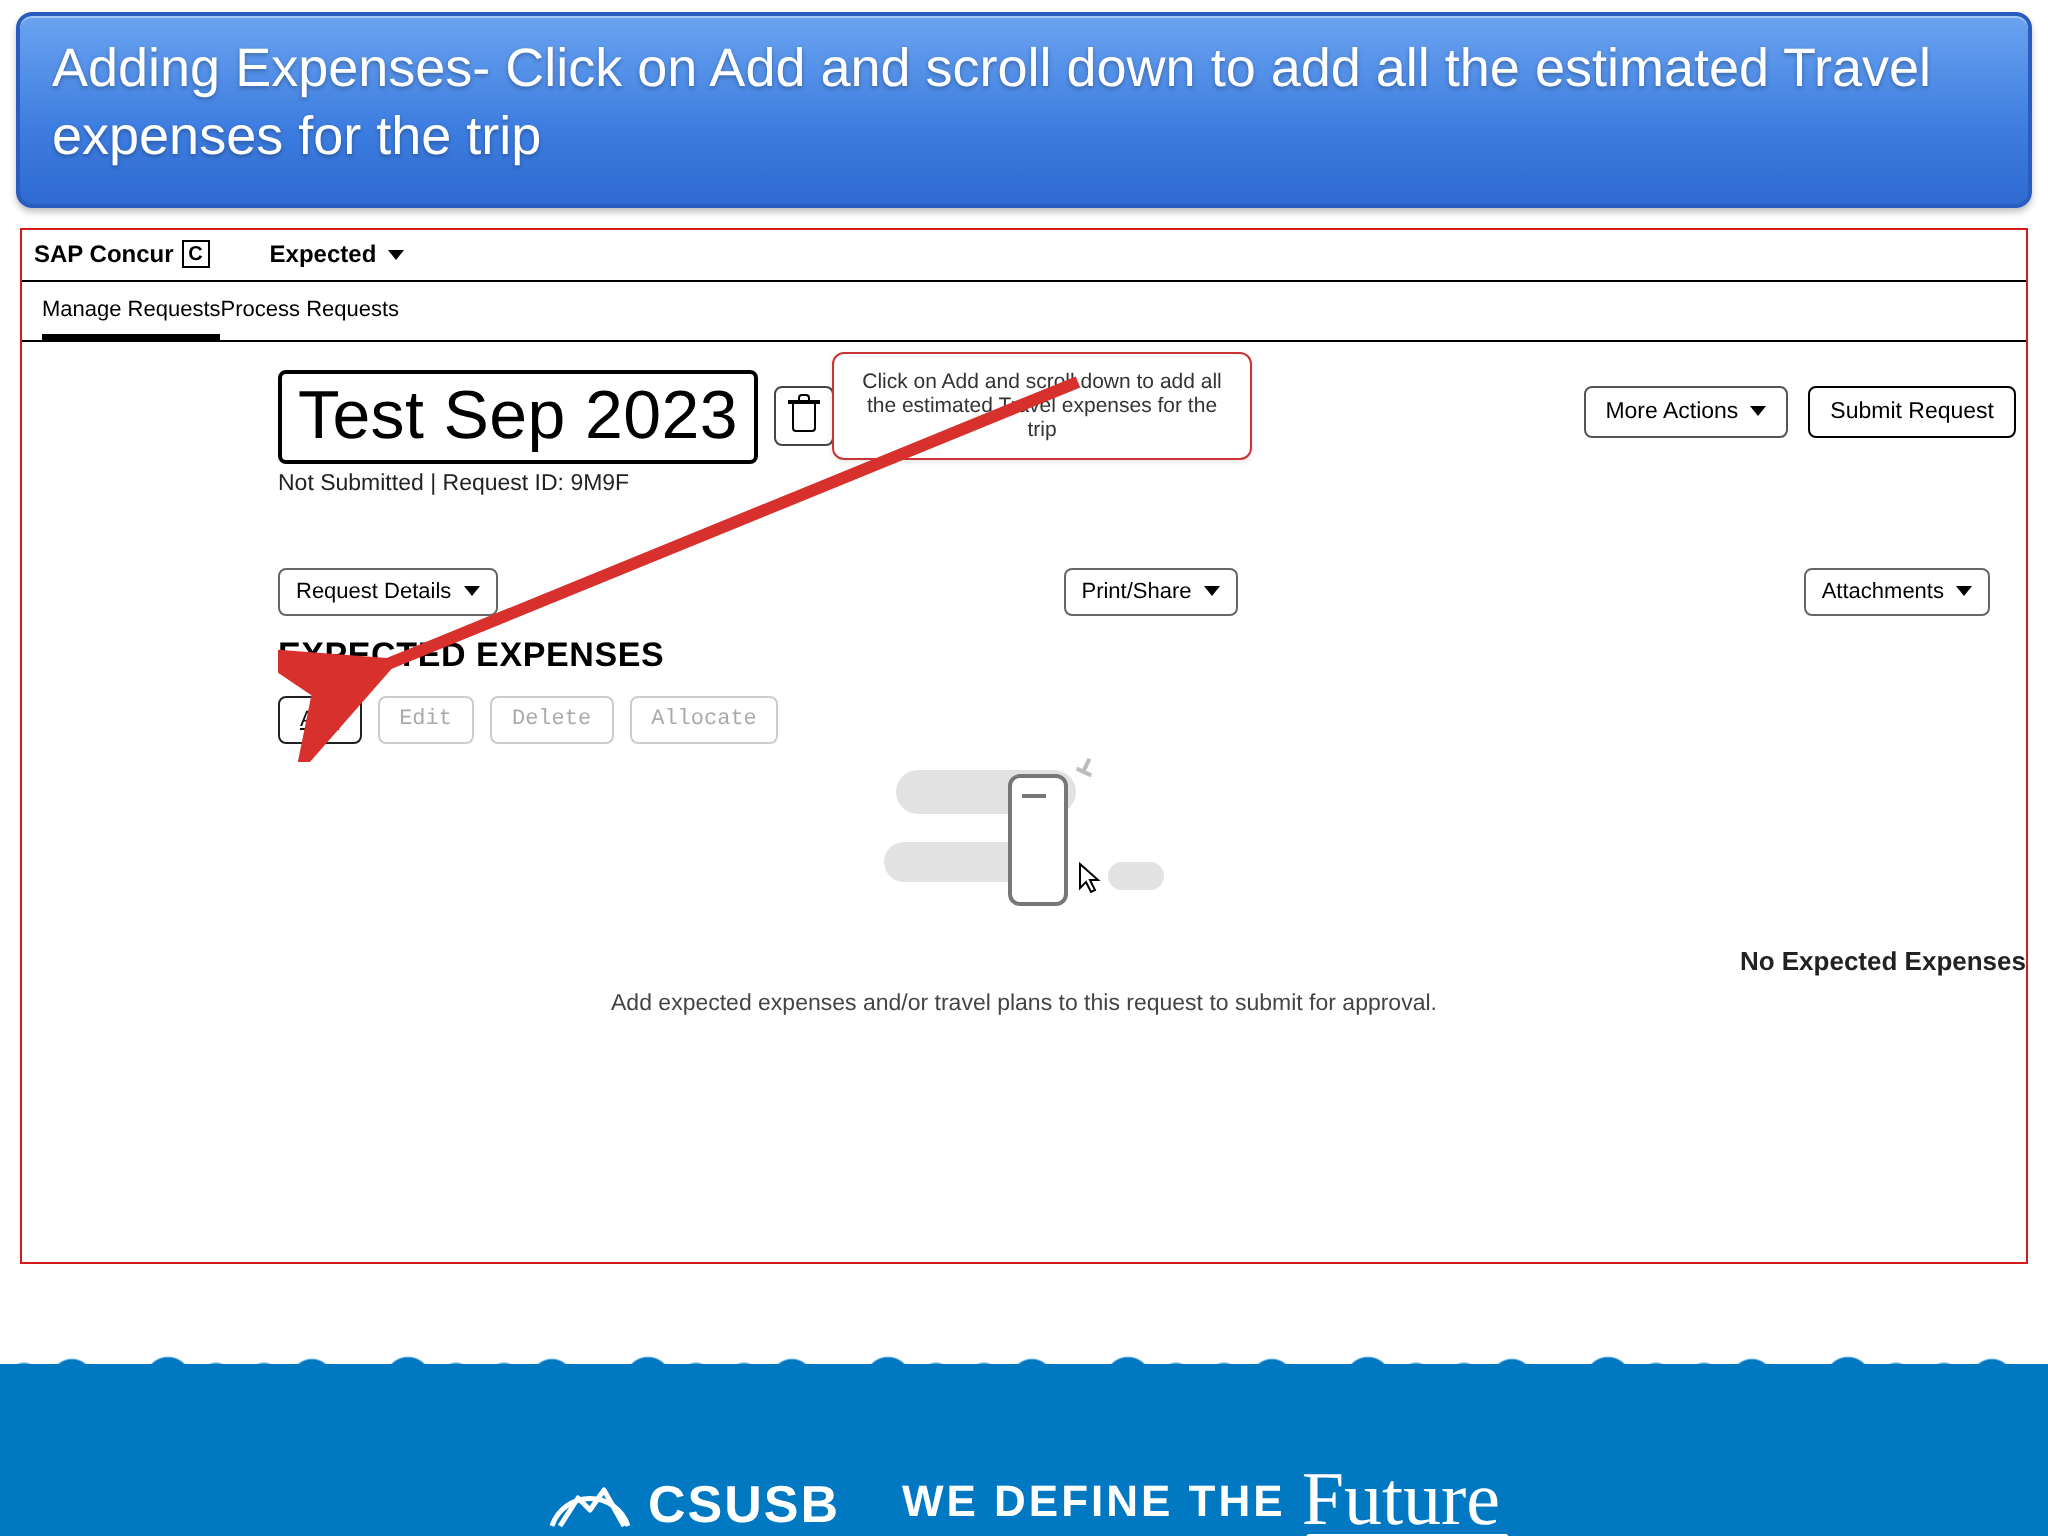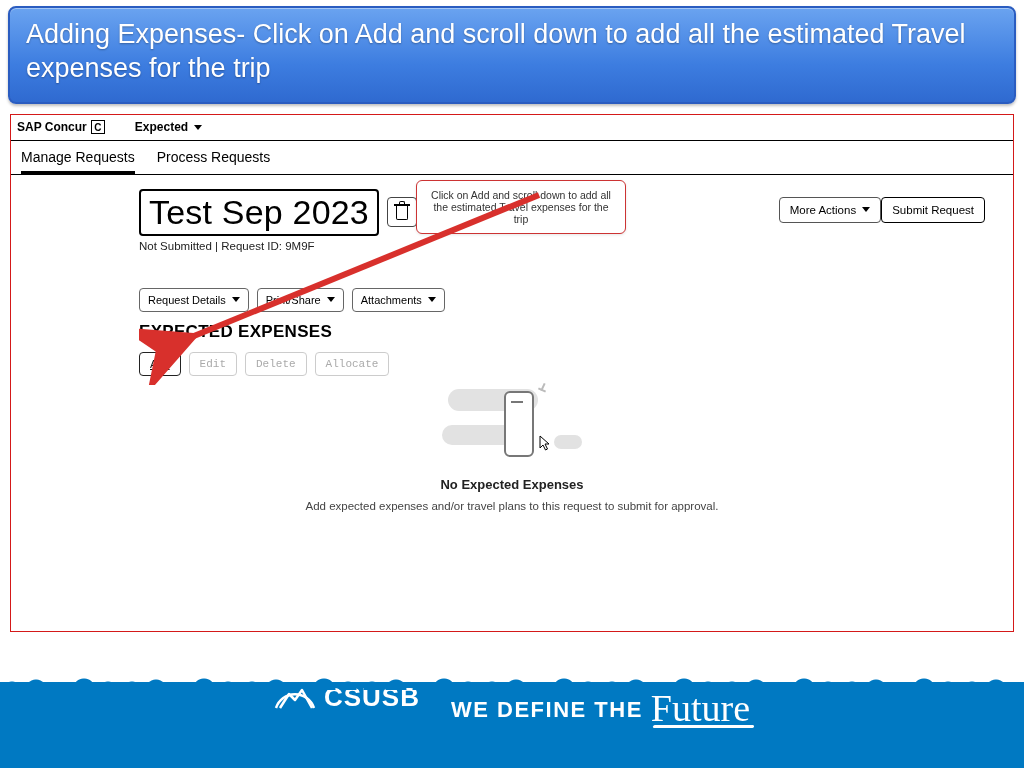--- a/index.html
+++ b/index.html
@@ -46,21 +46,21 @@
     align-items: center; justify-content: center; font-size: 10px; font-weight: bold;
   }
   .topmenu { display: flex; align-items: center; gap: 4px; font-weight: bold; }
   .caret-down {
     width: 0; height: 0; border-left: 4px solid transparent; border-right: 4px solid transparent;
     border-top: 5px solid #000; display: inline-block; margin-left: 2px;
   }
 
   
   .subtabs {
-    display: flex; gap: 22px; padding: 8px 10px 0 10px; font-size: 14px;
+    display: flex; padding: 8px 10px 0 10px; font-size: 11px;
     border-bottom: 1px solid #000;
   }
   .subtab { padding-bottom: 6px; cursor: pointer; }
   .subtab.active { border-bottom: 3px solid #000; font-weight: 500; }
 
   
   .page {
     position: relative;
     padding: 14px 18px 0 128px;
     height: calc(100% - 26px - 30px);
@@ -87,29 +87,29 @@
     background: #000;
   }
   .trash-handle {
     position: absolute; top: -3px; left: 4px; right: 4px; height: 3px;
     border: 1.5px solid #000; border-bottom: none; border-radius: 2px 2px 0 0;
   }
 
   .status-line { font-size: 11.5px; margin-top: 4px; color: #222; }
 
   .right-actions {
-    position: absolute; top: 22px; right: 28px; display: flex; align-items: center;
+    position: absolute; top: 22px; right: 5px; display: flex; gap: 10px; align-items: center;
   }
   .btn {
     border: 1px solid #555; background: #fff; border-radius: 4px; padding: 6px 10px;
     font-size: 11.5px; cursor: pointer; display: inline-flex; align-items: center; gap: 4px;
   }
   .btn.primary { border: 1.5px solid #000; font-weight: normal; }
 
-  .toolbar-row { margin-top: 36px; display: flex; gap: 8px; }
+  .toolbar-row { margin-top: 36px; display: flex; gap: 8px; justify-content: space-between; }
   .dd {
     border: 1px solid #666; border-radius: 4px; padding: 5px 8px;
     font-size: 11px; background: #fff; display: inline-flex; align-items: center; gap: 4px;
     cursor: pointer;
   }
 
   .section-title { font-size: 17px; font-weight: 800; letter-spacing: .3px; margin-top: 10px; }
 
   .action-row { margin-top: 10px; display: flex; gap: 8px; }
   .sbtn {
@@ -141,21 +141,21 @@
   }
   .spark {
     position: absolute; top: -2px; right: 32px; width: 14px; height: 14px;
   }
   .spark::before, .spark::after {
     content: ""; position: absolute; background: #bbb;
   }
   .spark::before { width: 2px; height: 8px; left: 6px; top: 0; transform: rotate(25deg); }
   .spark::after { width: 8px; height: 2px; left: 2px; top: 6px; transform: rotate(25deg); }
 
-  .empty-title { font-size: 13px; font-weight: 600; color: #222; }
+  .empty-title { font-size: 13px; font-weight: 600; color: #222; text-align: right; }
   .empty-sub { font-size: 11.5px; color: #444; margin-top: 6px; line-height: 1.4; }
 
   
   .callout {
     position: absolute; top: 5px; left: 405px; width: 210px;
     border: 1px solid #c33; border-radius: 6px; background: #fff;
     padding: 8px 10px; font-size: 10.5px; text-align: center; color: #333;
     box-shadow: 0 1px 3px rgba(0,0,0,.1);
   }
 
@@ -179,21 +179,21 @@
     background:
       radial-gradient(circle at 10% 100%, #0079c2 8px, transparent 9px),
       radial-gradient(circle at 30% 100%, #0079c2 10px, transparent 11px),
       radial-gradient(circle at 50% 100%, #0079c2 7px, transparent 8px),
       radial-gradient(circle at 70% 100%, #0079c2 11px, transparent 12px),
       radial-gradient(circle at 90% 100%, #0079c2 8px, transparent 9px);
     background-size: 120px 16px;
     background-repeat: repeat-x;
   }
   .footer-inner {
-    height: 100%; display: flex; align-items: flex-start; justify-content: center; gap: 31px;
+    height: 100%; display: flex; align-items: flex-end; justify-content: center; gap: 31px;
     color: #fff;
   }
   .csusb-logo { display: flex; align-items: center; gap: 8px; }
   .mtn {
     width: 42px; height: 24px; position: relative;
   }
   .csusb-text { font-size: 26px; font-weight: 700; letter-spacing: 1px; }
   .tagline { font-size: 22px; font-weight: 700; letter-spacing: 1.5px; display: flex; align-items: baseline; gap: 8px; }
   .future {
     font-family: "Brush Script MT", "Segoe Script", cursive;

